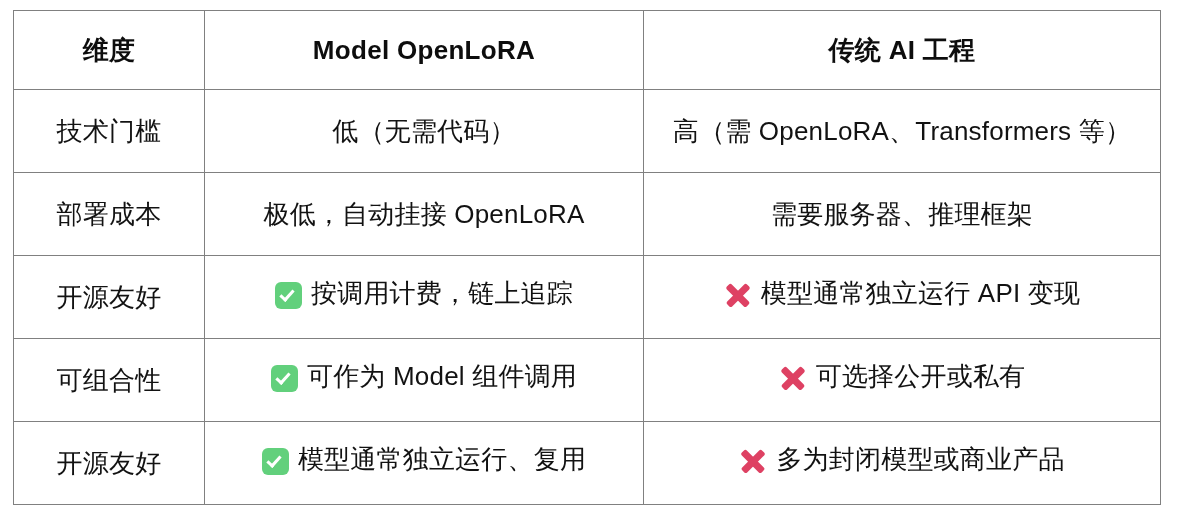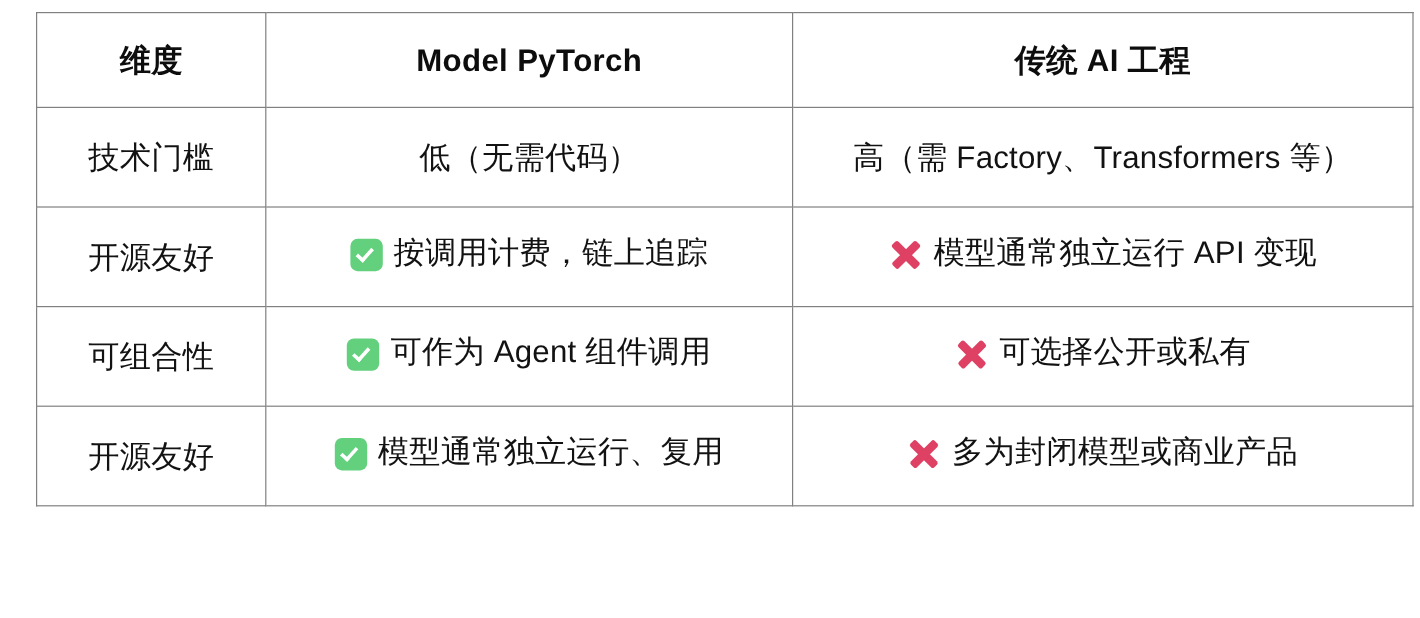--- a/index.html
+++ b/index.html
@@ -15,21 +15,20 @@
     font-family: "Liberation Sans", "DejaVu Sans", sans-serif;
     color: #111111;
     -webkit-font-smoothing: antialiased;
   }
 
   .page {
     position: relative;
     width: 1009px;
     height: 515px;
     background: #ffffff;
-    margin-left: 17px;
   }
 
   .comparison-table {
     position: absolute;
     left: 13px;
     top: 10px;
     width: 1147px;
     border-collapse: collapse;
     table-layout: fixed;
     background: #ffffff;
@@ -128,42 +127,57 @@
 <div class="page">
   <table class="comparison-table">
     <colgroup>
       <col class="col-dim">
       <col class="col-mf">
       <col class="col-trad">
     </colgroup>
     <thead>
       <tr>
         <th>维度</th>
-        <th>Model PyTorch</th>
+        <th>Model OpenLoRA</th>
         <th>传统 AI 工程</th>
       </tr>
     </thead>
     <tbody>
 
       <tr>
         <td>技术门槛</td>
         <td>
           <span class="cell-inner">
 
             <span>低（无需代码）</span>
           </span>
         </td>
         <td>
           <span class="cell-inner">
 
-            <span>高（需 Factory、Transformers 等）</span>
-          </span>
-        </td>
-      </tr>
-
+            <span>高（需 OpenLoRA、Transformers 等）</span>
+          </span>
+        </td>
+      </tr>
+
+      <tr>
+        <td>部署成本</td>
+        <td>
+          <span class="cell-inner">
+
+            <span>极低，自动挂接 OpenLoRA</span>
+          </span>
+        </td>
+        <td>
+          <span class="cell-inner">
+
+            <span>需要服务器、推理框架</span>
+          </span>
+        </td>
+      </tr>
 
       <tr>
         <td>开源友好</td>
         <td>
           <span class="cell-inner">
             <span class="mark-check"></span>
             <span>按调用计费，链上追踪</span>
           </span>
         </td>
         <td>
@@ -172,21 +186,21 @@
             <span>模型通常独立运行 API 变现</span>
           </span>
         </td>
       </tr>
 
       <tr>
         <td>可组合性</td>
         <td>
           <span class="cell-inner">
             <span class="mark-check"></span>
-            <span>可作为 Agent 组件调用</span>
+            <span>可作为 Model 组件调用</span>
           </span>
         </td>
         <td>
           <span class="cell-inner">
             <span class="mark-cross"></span>
             <span>可选择公开或私有</span>
           </span>
         </td>
       </tr>
 

